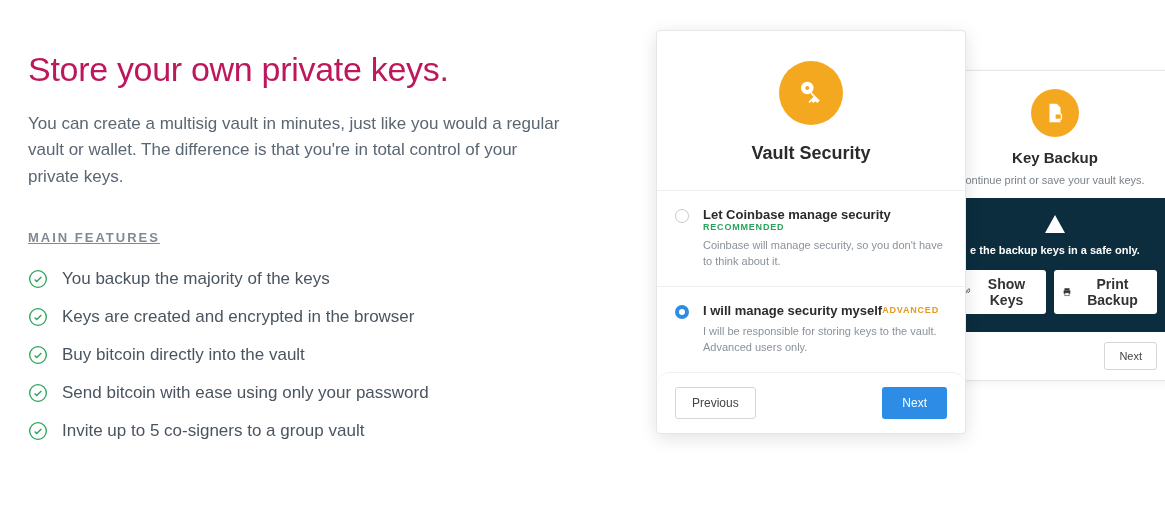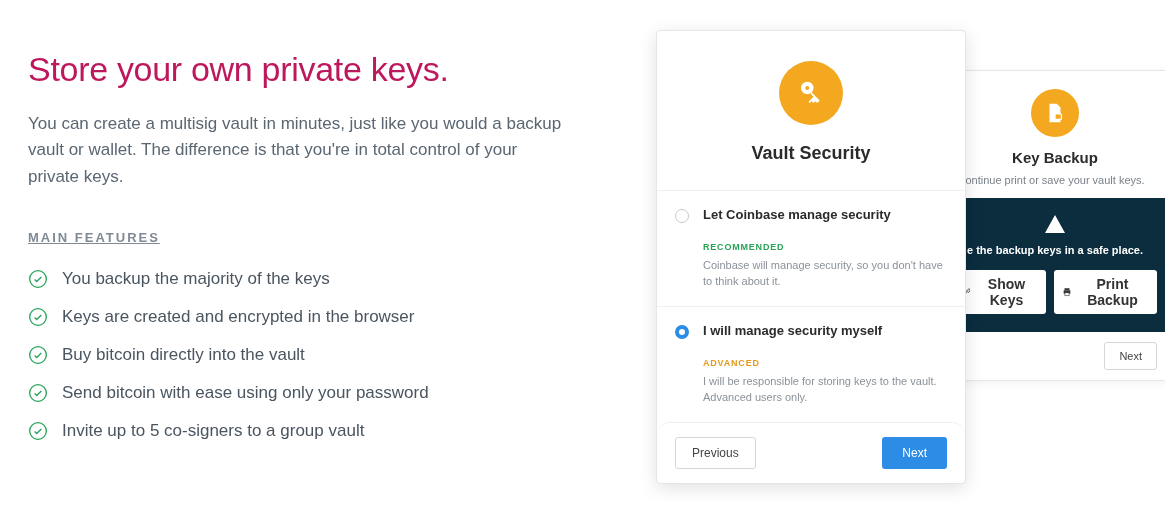--- a/index.html
+++ b/index.html
@@ -178,23 +178,22 @@
     top: 18px;
     width: 14px; height: 14px;
     border-radius: 50%;
   }
   .radio-off { border: 1.5px solid #c4cbd1; }
   .radio-on {
     border: 4px solid #2d8de6;
     background: #fff;
   }
   .opt-title-row {
-    display:flex; align-items:center; gap:20px; flex-wrap:wrap;
+    display:flex; align-items:center; gap:0; flex-wrap:wrap;
     margin-bottom: 6px;
-    justify-content: space-between;
   }
   .opt-title {
     font-size: 13px;
     font-weight: 600;
     color: #2b2b2b;
   }
   .badge {
     font-size: 9px;
     font-weight: 700;
     letter-spacing: 0.8px;
@@ -230,21 +229,21 @@
     background: #2d8de6;
     color: #fff;
     cursor: pointer;
   }
 </style>
 </head>
 <body>
 
 <div class="left-col">
   <h1 class="heading">Store your own private keys.</h1>
-  <p class="subtext">You can create a multisig vault in minutes, just like you would a backup vault or wallet. The difference is that you're in total control of your private keys.</p>
+  <p class="subtext">You can create a multisig vault in minutes, just like you would a regular vault or wallet. The difference is that you're in total control of your private keys.</p>
   <div class="features-label">MAIN FEATURES</div>
   <ul class="feature-list">
     <li class="feature-item">
       <span class="check-icon">
         <svg viewBox="0 0 24 24" width="20" height="20" fill="none" stroke="#2aa35a" stroke-width="1.6">
             <circle cx="12" cy="12" r="10"></circle>
             <path d="M8 12.5l2.5 2.5L16 9.5"></path>
           </svg>
       </span>
       <span>You backup the majority of the keys</span>
@@ -301,21 +300,21 @@
       </div>
       <div class="backup-title">Key Backup</div>
       <div class="backup-sub">ontinue print or save your vault keys.</div>
     </div>
     <div class="backup-dark">
       <div class="warn-icon">
         <svg viewBox="0 0 24 22" width="22" height="20" fill="#fff">
             <path d="M12 1L1 21h22L12 1zm0 6l.01 7H12V7zm0 9h.01v2H12v-2z"></path>
           </svg>
       </div>
-      <div class="dark-text">e the backup keys in a safe place.</div>
+      <div class="dark-text">e the backup keys in a safe only.</div>
       <div class="backup-btns">
         <button class="btn-small">
           <span>
             <svg width="10" height="10" viewBox="0 0 24 24" fill="#333">
                 <circle cx="8" cy="15" r="4"></circle>
                 <path d="M11 12l8-8 2 2-2 2 2 2-3 3-2-2-3 3" stroke="#333" stroke-width="2" fill="none"></path>
               </svg>
           </span>
           <span>Show Keys</span>
         </button>

